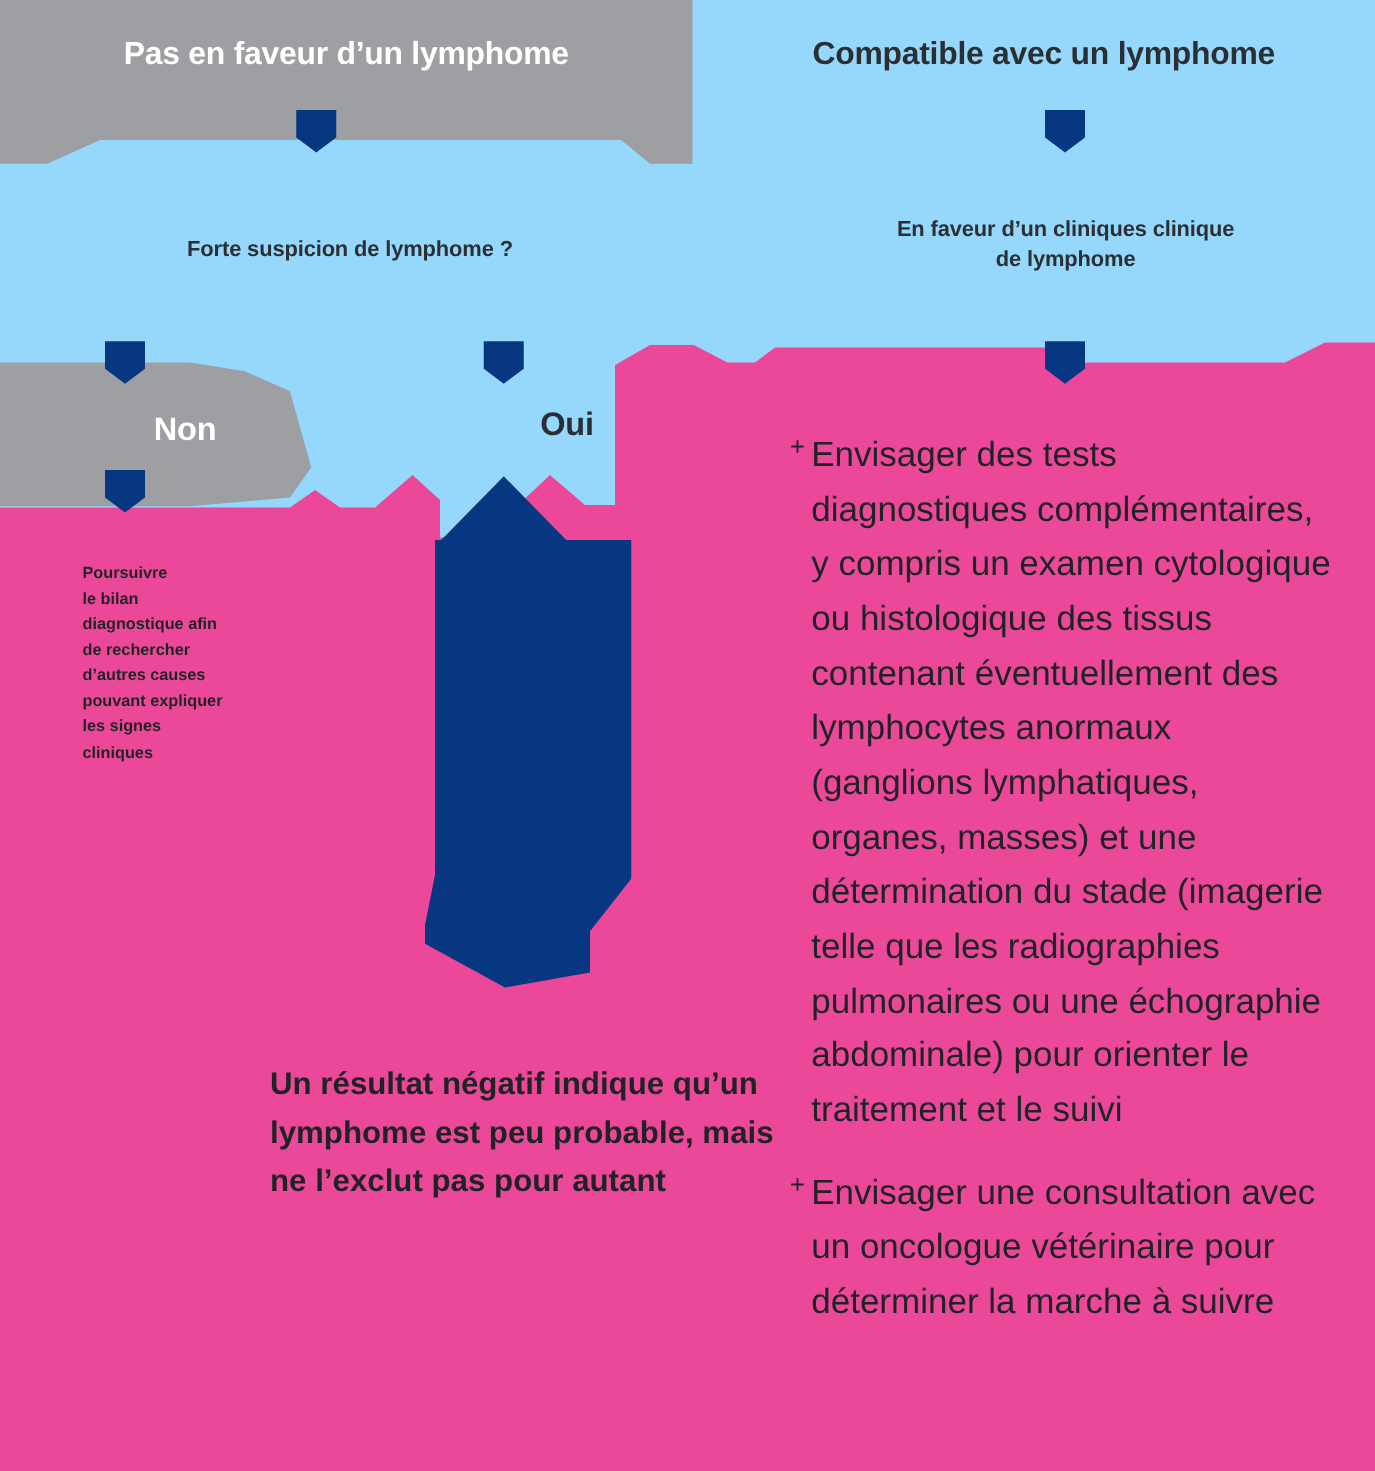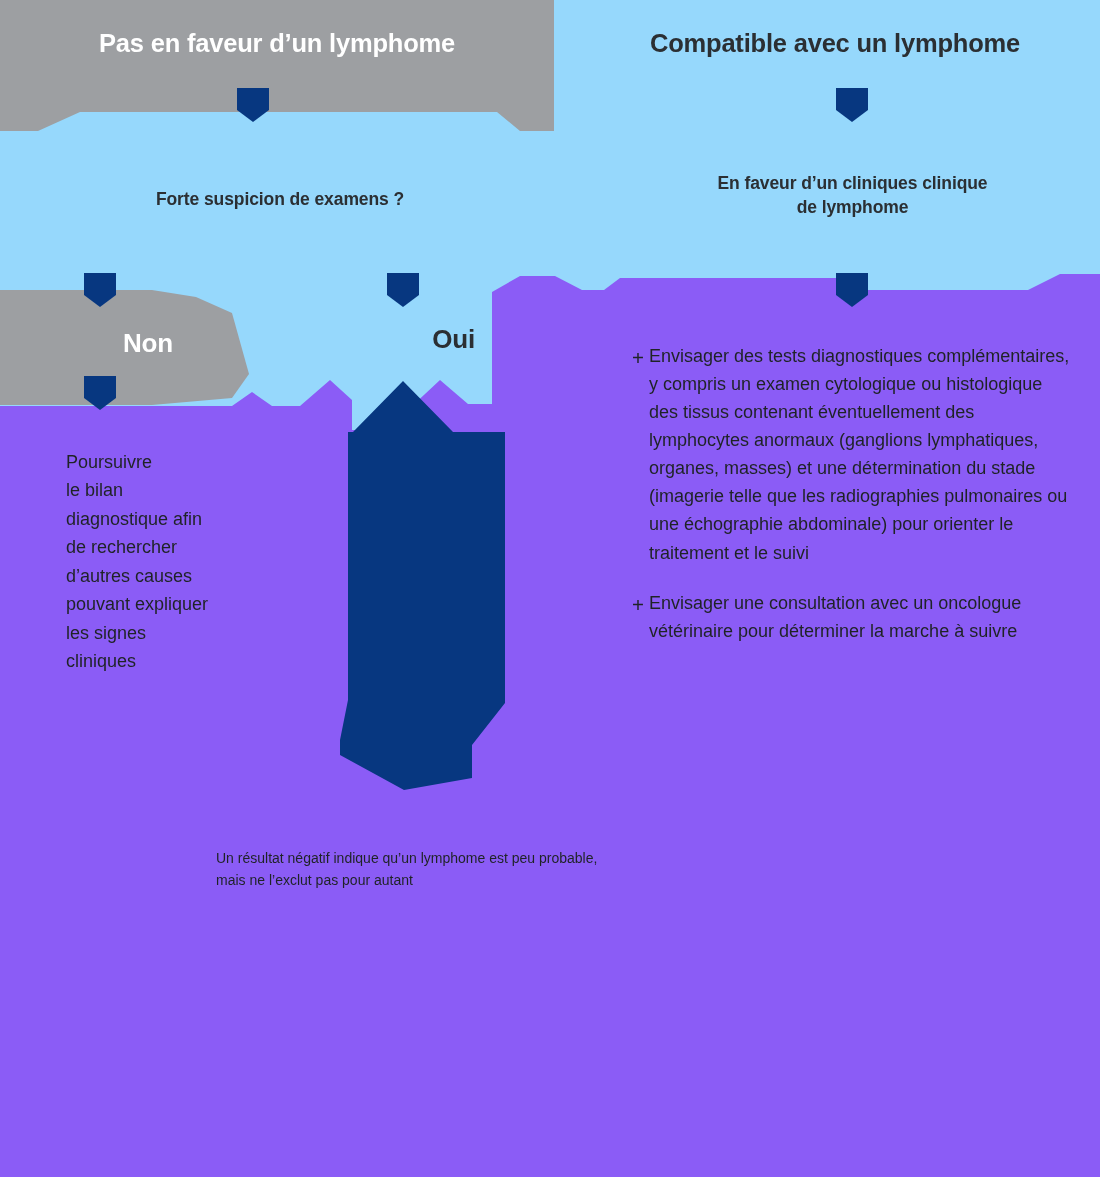--- a/index.html
+++ b/index.html
@@ -9,21 +9,21 @@
   }
   body {
     font-family: "Liberation Sans", sans-serif;
     -webkit-font-smoothing: antialiased;
   }
   #stage {
     position: relative;
     width: 1100px;
     height: 1177px;
     overflow: hidden;
-    background: #8b5cf6;
+    background: #ec4899;
   }
   #bg-shapes {
     position: absolute;
     left: 0;
     top: 0;
     width: 1100px;
     height: 1177px;
   }
   .txt {
     position: absolute;
@@ -55,51 +55,51 @@
     font-weight: bold;
     font-size: 26px;
     text-align: right;
     letter-spacing: -0.2px;
   }
   .branch-non { color: #ffffff; }
   .branch-oui { color: #2b2f33; }
 
   
   .body-txt {
-    font-size: 18px;
+    font-size: 13px;
     color: #1f2326;
     line-height: 1.58;
-    font-weight: 400;
+    font-weight: 700;
   }
   .body-lg {
-    font-size: 14px;
+    font-size: 25px;
     color: #1f2326;
     line-height: 1.56;
-    font-weight: 400;
+    font-weight: 700;
   }
 
   
   .bullet-list {
     position: absolute;
   }
   .bullet {
     display: flex;
     align-items: flex-start;
     margin-bottom: 22px;
   }
   .bullet-mark {
     flex: 0 0 auto;
     width: 17px;
     font-size: 20.5px;
     line-height: 1.56;
     color: #1f2326;
   }
   .bullet-text {
     flex: 1 1 auto;
-    font-size: 18px;
+    font-size: 28px;
     color: #1f2326;
     line-height: 1.56;
   }
   .para {
     margin: 0 0 26px 0;
   }
 </style>
 </head>
 <body>
 
@@ -176,21 +176,21 @@
       <path fill="#073780" d="M 387,273 L 419,273 L 419,295 L 403,307 L 387,295 Z"></path>
       <path fill="#073780" d="M 836,273 L 868,273 L 868,295 L 852,307 L 836,295 Z"></path>
       <path fill="#073780" d="M 84,376 L 116,376 L 116,398 L 100,410 L 84,398 Z"></path>
     </g>
   </svg>
 
   <div class="txt hdr hdr-left" style="left:0px; top:28px; width:554px;">Pas en faveur d’un lymphome</div>
 
   <div class="txt hdr hdr-right" style="left:570px; top:28px; width:530px;">Compatible avec un lymphome</div>
 
-  <div class="txt qlabel" style="left:30px; top:188px; width:500px;">Forte suspicion de examens ?</div>
+  <div class="txt qlabel" style="left:30px; top:188px; width:500px;">Forte suspicion de lymphome ?</div>
 
   <div class="txt qlabel" style="left:610px; top:172px; width:485px;">En faveur d’un cliniques clinique
 de lymphome</div>
 
   <div class="txt branch branch-non" style="left:28px; top:328px; width:145px;">Non</div>
 
   <div class="txt branch branch-oui" style="left:335px; top:324px; width:140px;">Oui</div>
 
   <div class="txt body-txt" style="left:66px; top:448px; width:225px;">Poursuivre
 le bilan

